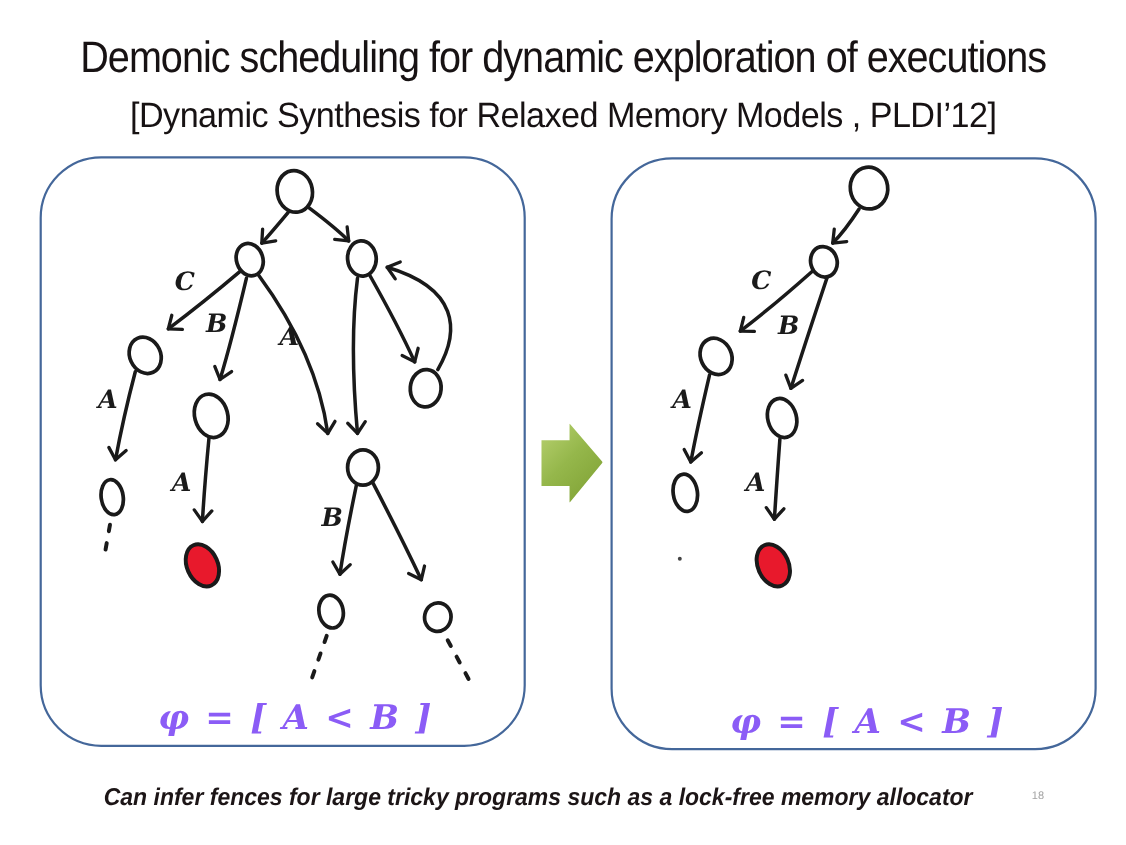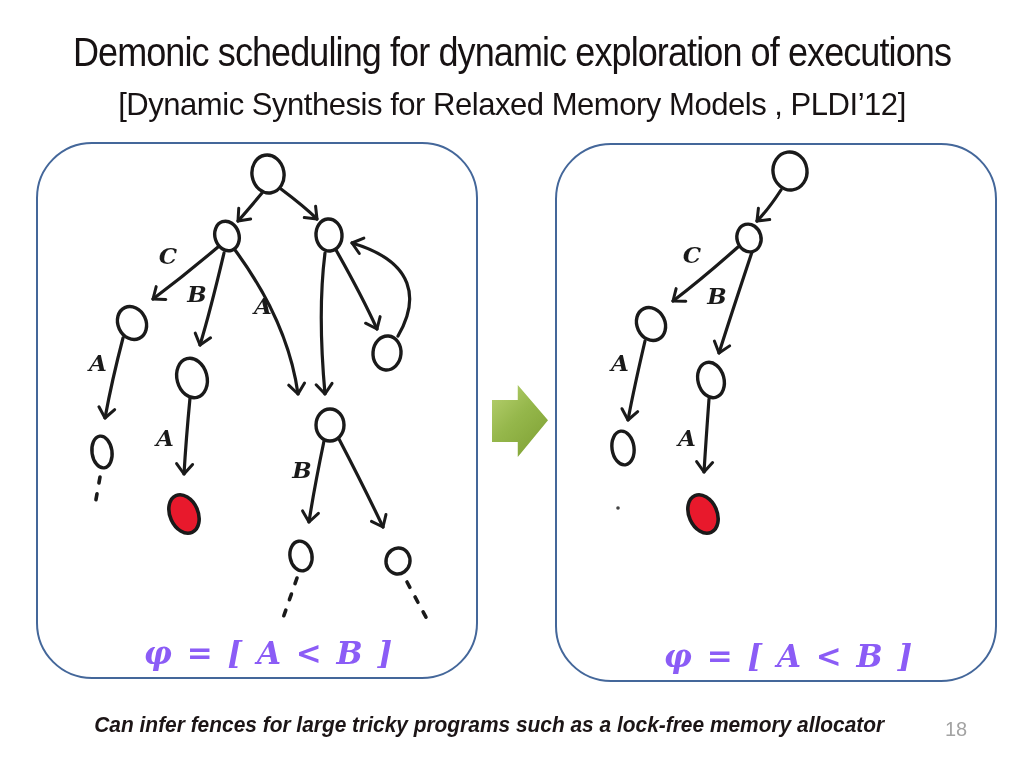--- a/index.html
+++ b/index.html
@@ -44,22 +44,22 @@
     position:absolute; left:492px; top:385px; width:56px; height:72px;
     background:linear-gradient(135deg, #b9d271 0%, #95b74b 45%, #7c9e31 100%);
     clip-path:polygon(0% 21%, 46% 21%, 46% 0%, 100% 49%, 46% 100%, 46% 79%, 0% 79%);
   }
   .footer-wrap {
     position:absolute; top:712px; left:0; width:100%; text-align:center;
     font-style:italic; font-weight:bold; font-size:22px; color:#1c1516;
     transform:scaleX(.95) translateX(-24px); transform-origin:50% 50%; white-space:nowrap;
   }
   .pagenum {
-    position:absolute; left:938px; top:718px; width:36px; text-align:center;
-    font-size:20px; color:#a3a3a3;
+    position:absolute; left:938px; top:718px; width:36px; 
+    font-size:10px; color:#a3a3a3;
   }
 </style>
 </head>
 <body>
 
 <div class="slide">
 
   <div class="title">Demonic scheduling for dynamic exploration of executions</div>
   <div class="subtitle">[Dynamic Synthesis for Relaxed Memory Models , PLDI’12]</div>
 

